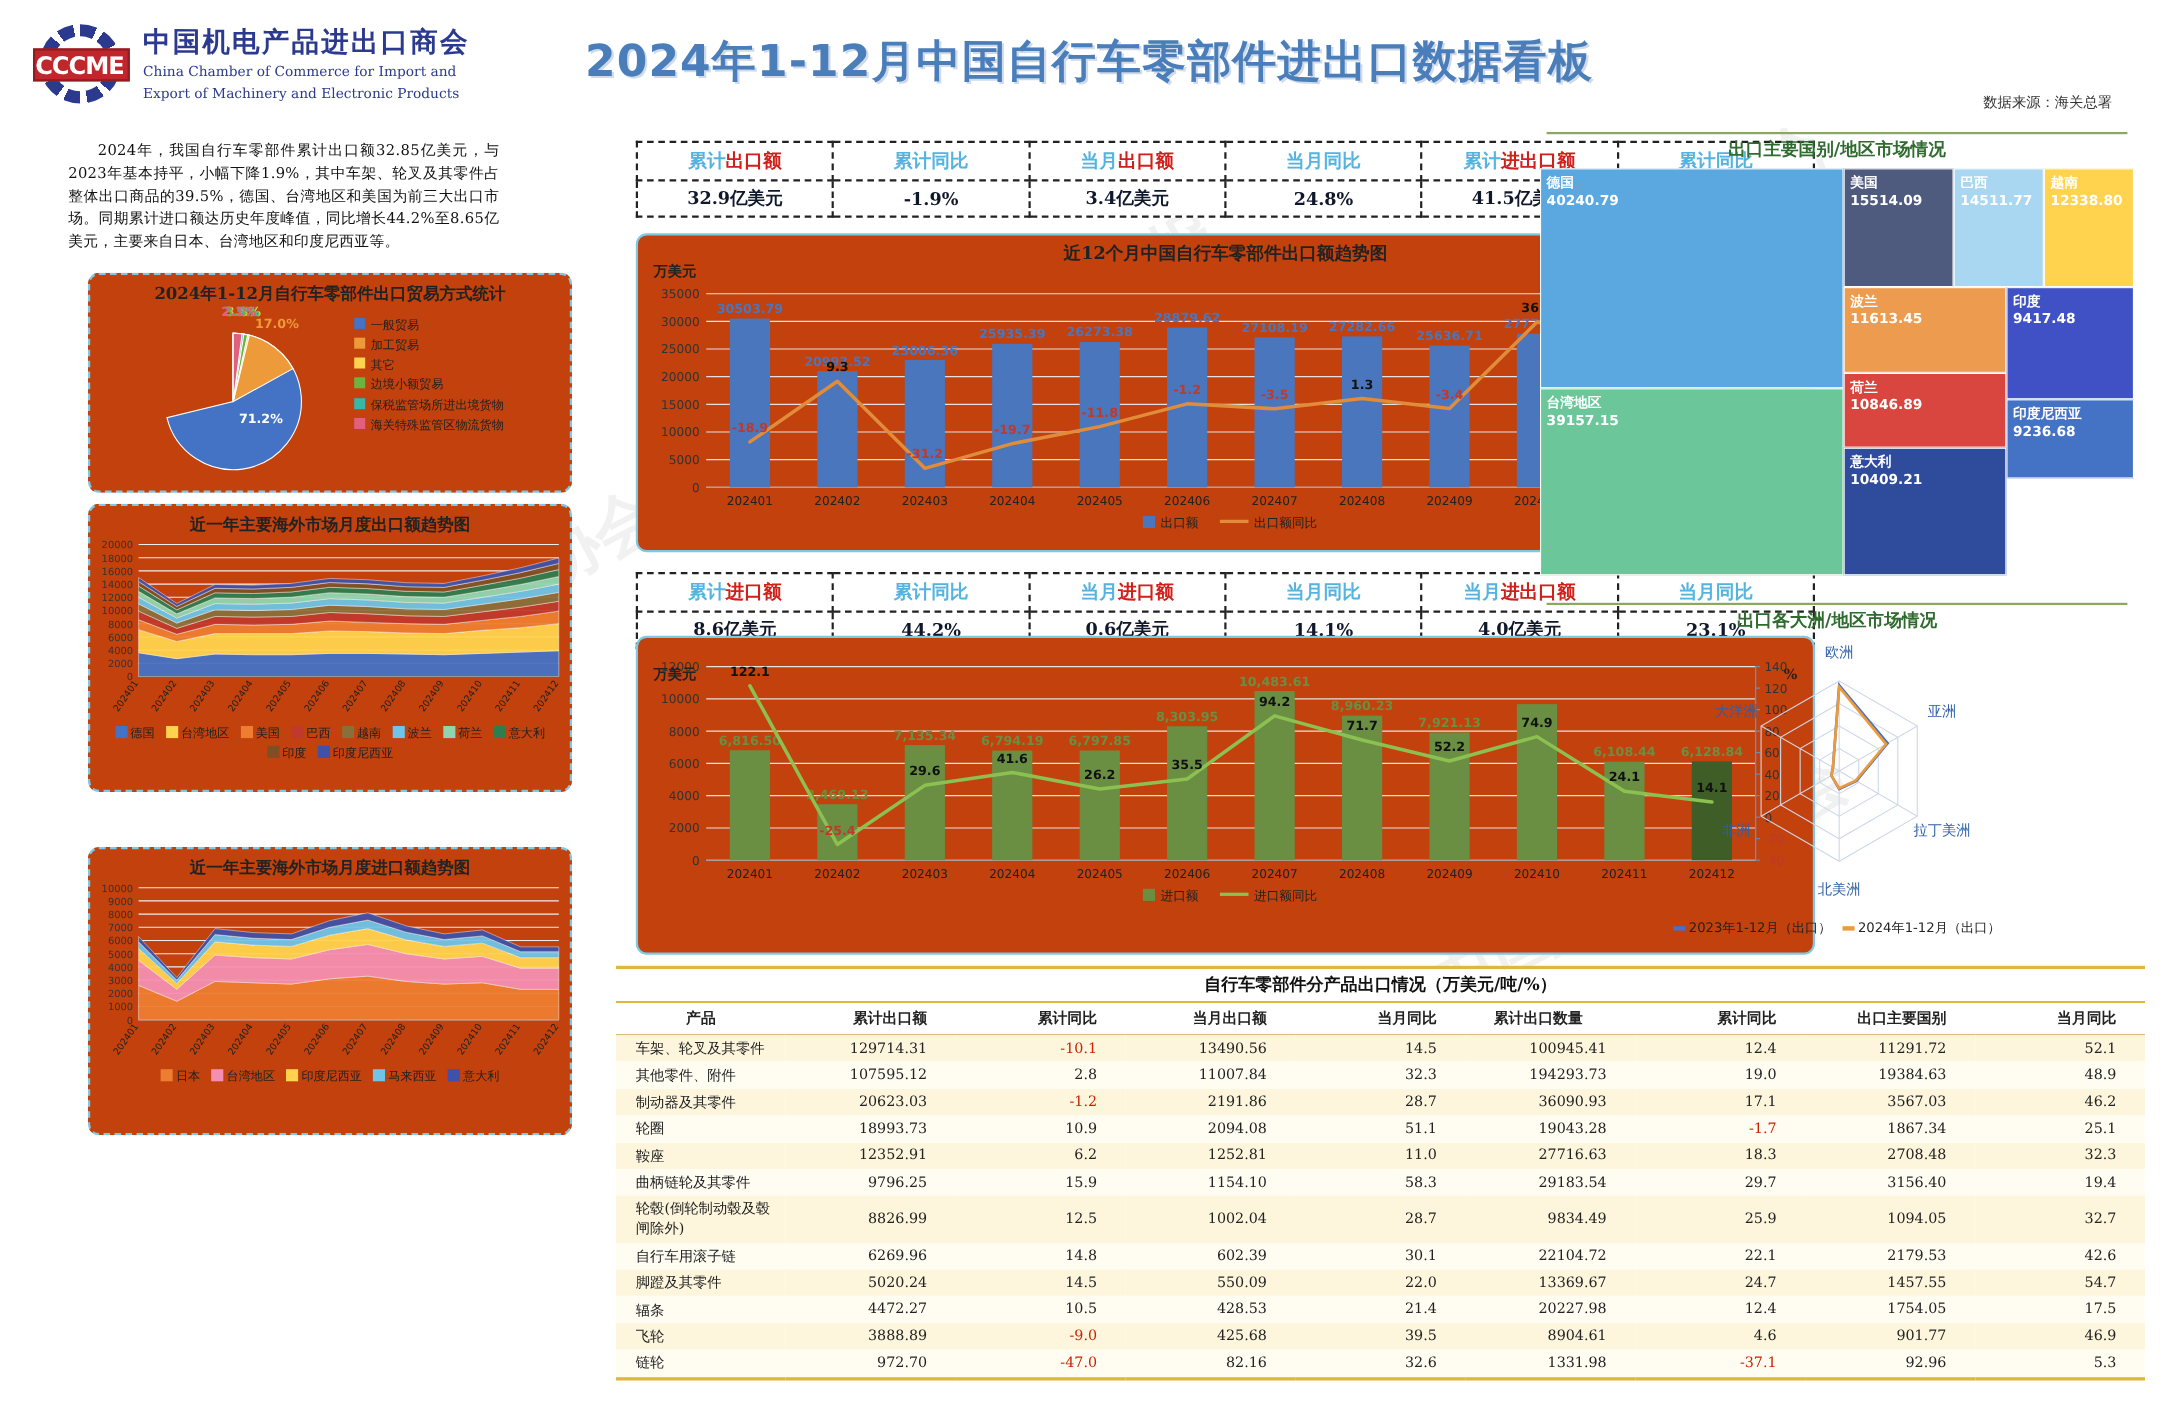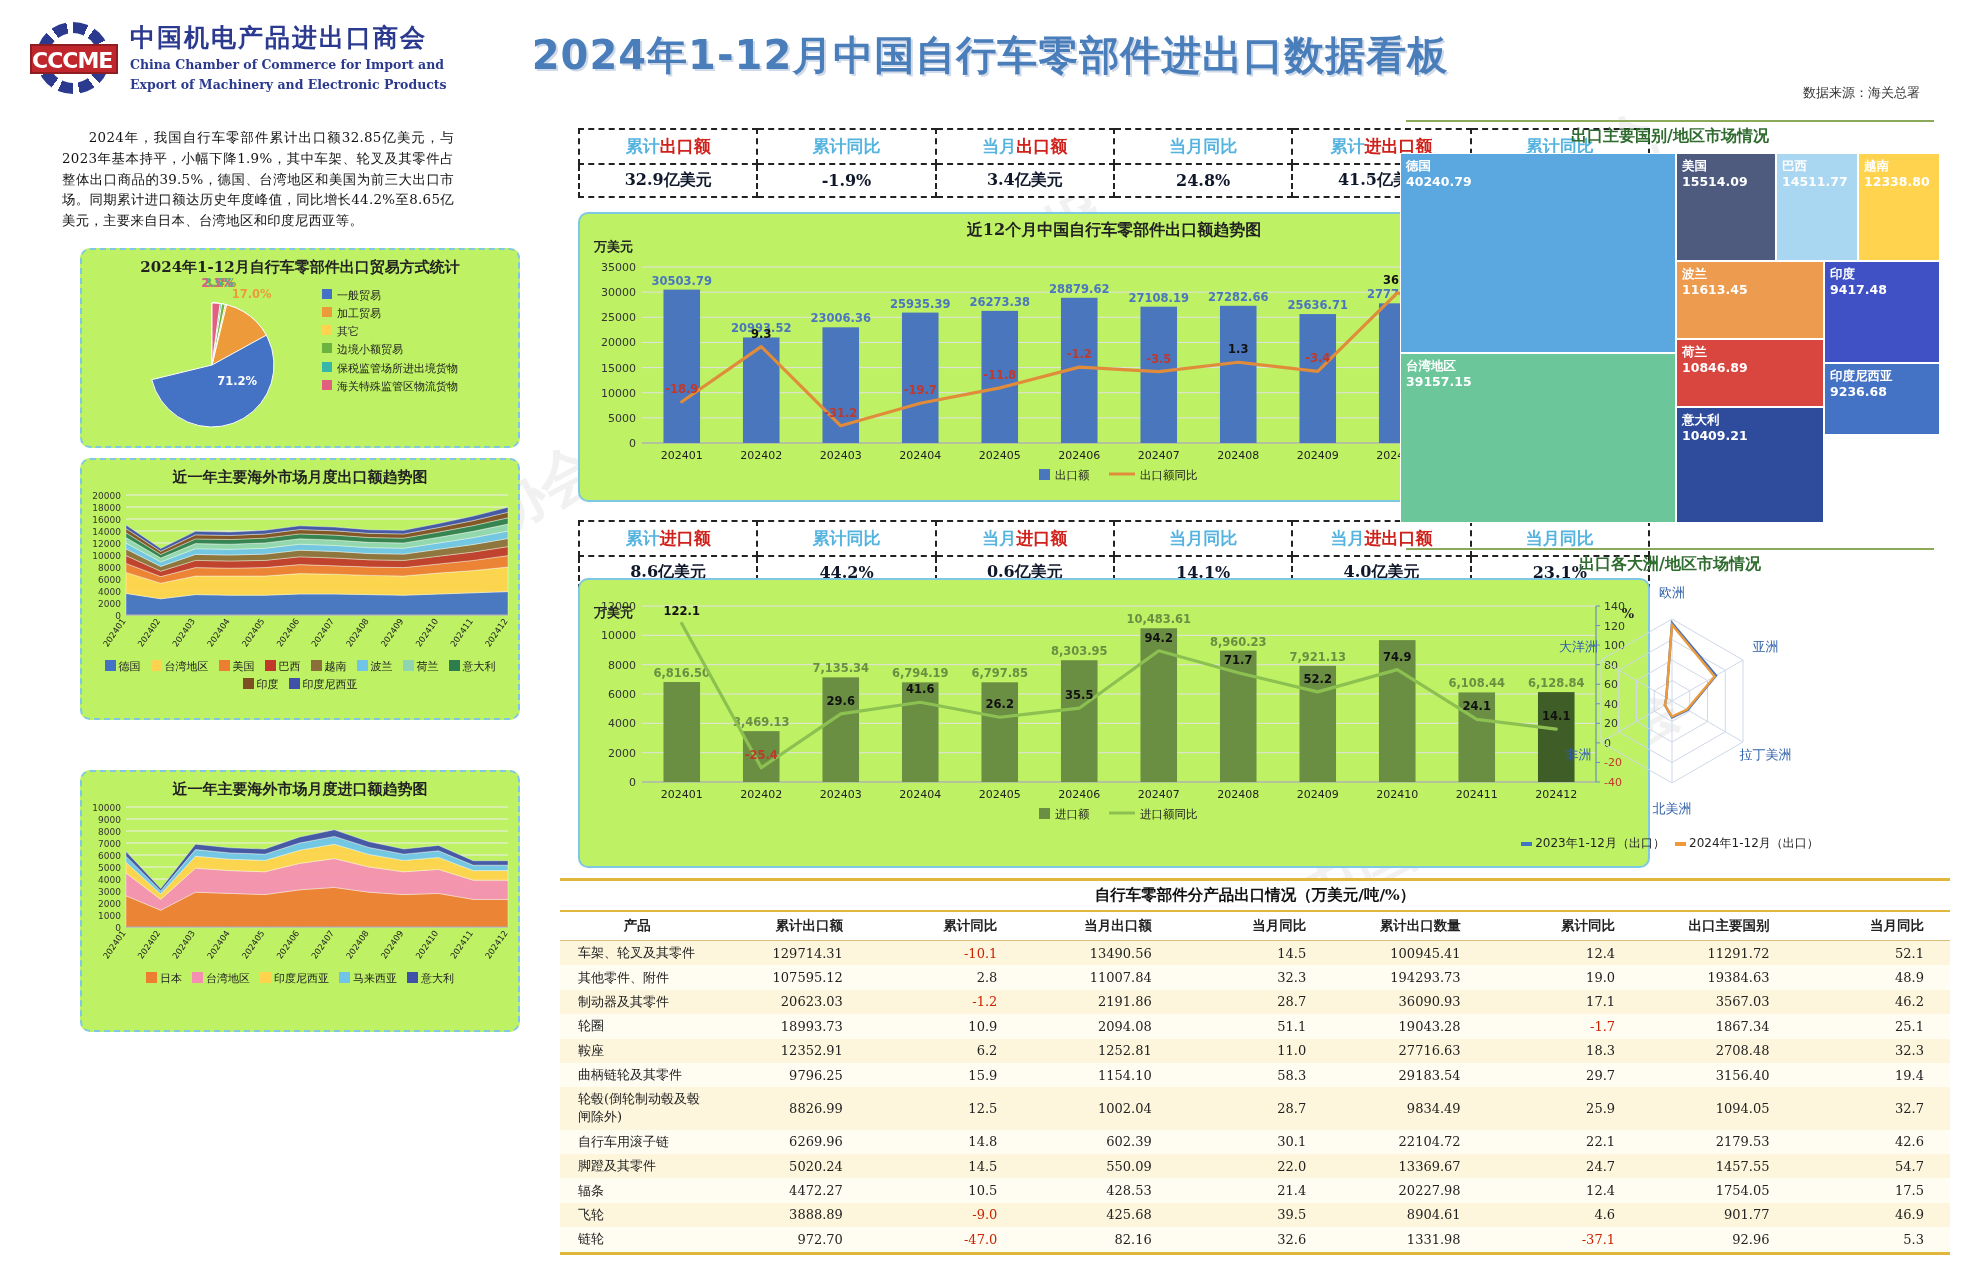--- a/index.html
+++ b/index.html
@@ -38,21 +38,21 @@
   }
   #logo-mark .cccme{
     position:absolute;left:0;top:26px;width:88px;height:30px;
     background:#c0272d;color:#fff;font-size:22px;font-weight:bold;
     letter-spacing:-1px;text-align:left;line-height:30px;
     font-family:"DejaVu Sans",sans-serif;
     border:2px solid #8f1d22;box-sizing:border-box;
   }
   #logo-text .cn{font-size:25px;font-weight:bold;color:#2b3a8f;letter-spacing:2px;
     font-family:"DejaVu Sans","Liberation Sans",sans-serif;}
-  #logo-text .en{font-size:12.5px;font-weight:bold;color:#2b3a8f;line-height:1.35;margin-top:3px;
+  #logo-text .en{font-size:12.5px;font-weight:normal;color:#2b3a8f;line-height:1.35;margin-top:3px;
     font-family:"DejaVu Serif",serif;}
   #main-title{
     position:absolute;left:430px;top:28px;width:1120px;text-align:center;
     font-size:40px;font-weight:bold;color:#4a7ebb;letter-spacing:1px;
     text-shadow:2px 2px 0 rgba(120,150,190,.35);
     font-family:"DejaVu Sans","Liberation Sans",sans-serif;
   }
   #data-source{
     position:absolute;right:48px;top:84px;font-size:13px;color:#333;
     font-family:"DejaVu Serif",serif;
@@ -61,21 +61,21 @@
   
   #summary{
     position:absolute;left:62px;top:128px;width:392px;
     font-size:13.4px;line-height:1.55;color:#111;text-align:justify;
     font-family:"DejaVu Serif","Liberation Serif",serif;
     text-indent:2em;letter-spacing:.3px;
   }
 
   
   .panel{
-    position:absolute;border:2px solid #7ec8e3;border-radius:10px;background:#bef264;
+    position:absolute;border:2px solid #7ec8e3;border-radius:10px;background:#c2410c;
     box-sizing:border-box;
   }
   .panel-dashed{border:2px dashed #7ec8e3;}
   .panel-title{
     text-align:center;font-size:15px;font-weight:bold;color:#222;margin-top:8px;
     font-family:"DejaVu Serif","Liberation Serif",serif;
   }
   #pie-panel{left:80px;top:248px;width:440px;height:200px;}
   #area-ex-panel{left:80px;top:458px;width:440px;height:262px;}
   #area-im-panel{left:80px;top:770px;width:440px;height:262px;}
@@ -640,21 +640,21 @@
 <div id="product-section">
   <div id="product-title">自行车零部件分产品出口情况（万美元/吨/%）</div>
   <table id="product-table">
     <thead>
         <tr id="product-head">
           <th style="text-align: center;">产品</th>
           <th style="text-align: right; padding-right: 26px;">累计出口额</th>
           <th style="text-align: right; padding-right: 26px;">累计同比</th>
           <th style="text-align: right; padding-right: 26px;">当月出口额</th>
           <th style="text-align: right; padding-right: 26px;">当月同比</th>
-          <th style="text-align: right; padding-right: 26px;">累计出口数量</th>
+          <th style="padding-right: 26px;">累计出口数量</th>
           <th style="text-align: right; padding-right: 26px;">累计同比</th>
           <th style="text-align: right; padding-right: 26px;">出口主要国别</th>
           <th style="text-align: right; padding-right: 26px;">当月同比</th>
         </tr>
       </thead>
     <tbody id="product-body">
         <tr>
           <td class="name">车架、轮叉及其零件</td>
           <td class="num">129714.31</td>
           <td class="num neg">-10.1</td>

